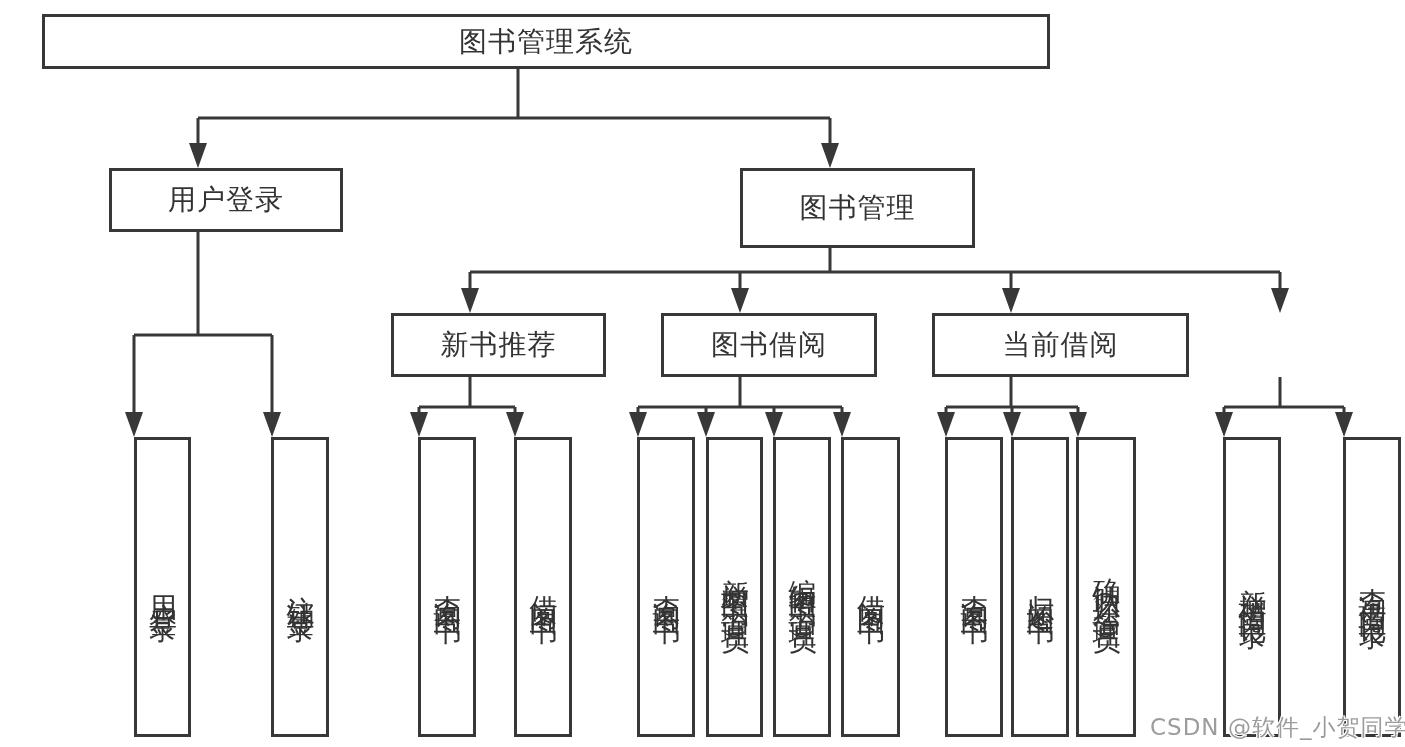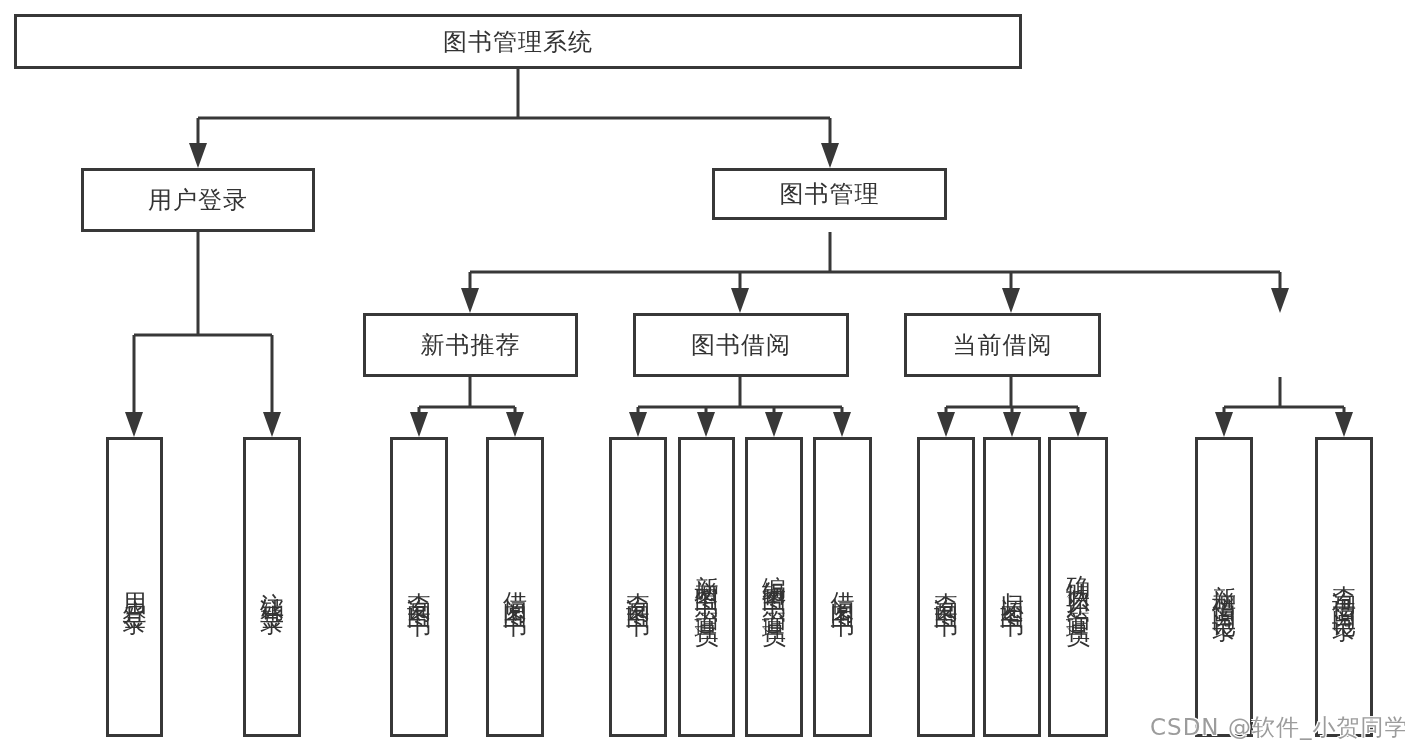--- a/index.html
+++ b/index.html
@@ -23,40 +23,41 @@
   }
   .box {
     position: absolute;
     box-sizing: border-box;
     border: 3px solid #383838;
     background: #ffffff;
     color: #333333;
     display: flex;
     align-items: center;
     justify-content: center;
-    font-size: 24px;
+    font-size: 28px;
     letter-spacing: 1px;
     z-index: 1;
     white-space: nowrap;
+    margin-left: 28px;
   }
   .v-label {
     writing-mode: vertical-rl;
     text-orientation: mixed;
     letter-spacing: 7px;
     white-space: nowrap;
   }
   
   .n-root   { left: 14px;  top: 14px;  width: 1008px; height: 55px; }
   
   .n-login  { left: 81px;  top: 168px; width: 234px;  height: 64px; }
-  .n-mgmt   { left: 712px; top: 168px; width: 235px;  height: 52px; }
+  .n-mgmt   { left: 712px; top: 168px; width: 235px;  height: 80px; }
   
   .n-rec    { left: 363px;  top: 313px; width: 215px; height: 64px; }
   .n-bor    { left: 633px;  top: 313px; width: 216px; height: 64px; }
-  .n-cur    { left: 904px;  top: 313px; width: 197px; height: 64px; }
+  .n-cur    { left: 904px;  top: 313px; width: 257px; height: 64px; }
   .n-recd   { left: 1173px; top: 313px; width: 214px; height: 64px; }
   
   .leaf { top: 437px; height: 300px; width: 58px; }
   .l1  { left: 106px;  width: 57px; }
   .l2  { left: 243px; }
   .l3  { left: 390px; }
   .l4  { left: 486px; }
   .l5  { left: 609px; }
   .l6  { left: 678px;  width: 57px; }
   .l7  { left: 745px; }

